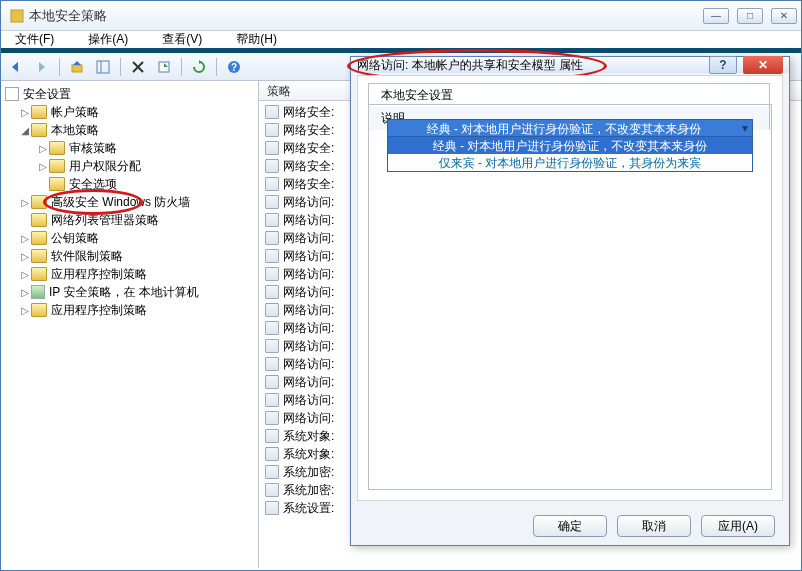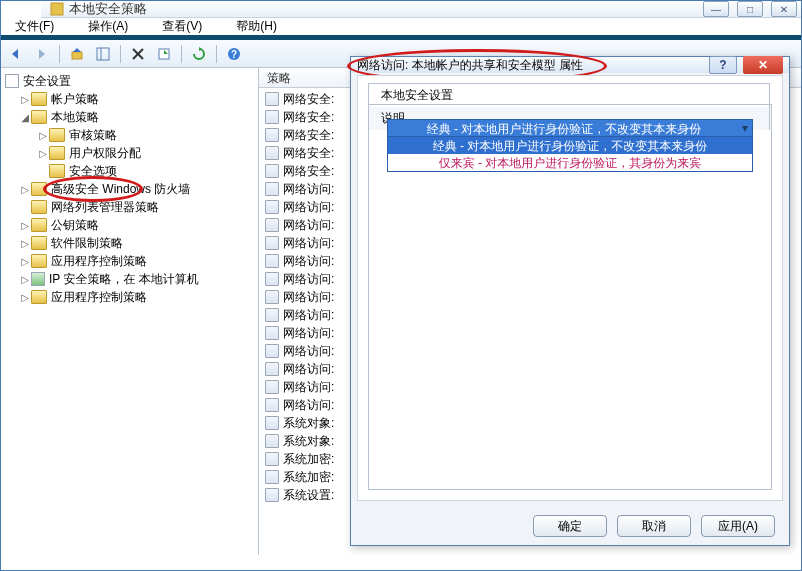--- a/index.html
+++ b/index.html
@@ -1,17 +1,17 @@
 <!DOCTYPE html>
 <html><head>
 <meta charset="utf-8">
 <style>
 * { box-sizing: border-box; margin: 0; padding: 0; }
 body { font-family: "Microsoft YaHei", "Segoe UI", Tahoma, sans-serif; font-size: 12px; background: #fff; width: 802px; height: 571px; overflow: hidden; border: 1px solid #4a7ab3; }
-.titlebar { height: 17px; background: linear-gradient(#fdfefe,#e8f0f7); border-bottom: 1px solid #c8d3df; display: flex; align-items: center; padding: 0 4px; margin-left: 40px; }
+.titlebar { height: 30px; background: linear-gradient(#fdfefe,#e8f0f7); border-bottom: 1px solid #c8d3df; display: flex; align-items: center; padding: 0 4px; }
 .titlebar .icon { width: 16px; height: 16px; margin: 0 4px; }
 .titlebar .title { flex: 1; color: #333; font-size: 13px; }
 .win-btns { display: flex; gap: 8px; }
 .win-btn { width: 26px; height: 16px; border: 1px solid #8ca3bc; border-radius: 2px; background: linear-gradient(#fff,#d7e4f2); display: flex; align-items: center; justify-content: center; font-size: 10px; color: #425a75; cursor: pointer; }
 .menubar { height: 22px; display: flex; align-items: center; padding: 0 6px; gap: 18px; border-bottom: 5px solid #0c4a6e; }
 .menubar span { padding: 2px 8px; cursor: pointer; }
 .toolbar { height: 28px; background: linear-gradient(#f7fbff,#e4edf7); border-bottom: 1px solid #b9c6d6; display: flex; align-items: center; padding: 0 4px; gap: 4px; }
 .tb-btn { width: 22px; height: 22px; display: flex; align-items: center; justify-content: center; border-radius: 2px; cursor: pointer; }
 .tb-sep { width: 1px; height: 18px; background: #b0bccb; margin: 0 2px; }
 .workspace { display: flex; height: calc(100% - 30px - 22px - 28px - 2px); }
@@ -42,21 +42,21 @@
 .tab-content { border: 1px solid #b6c1d0; height: calc(100% - 22px); padding: 14px 12px; position: relative; }
 .policy-desc { display: flex; align-items: center; gap: 10px; margin-bottom: 40px; }
 .server-icon { width: 32px; height: 32px; background: linear-gradient(#e9eef4,#c6d1df); border: 1px solid #98a7ba; border-radius: 2px; position: relative; }
 .server-icon::after { content: ""; position: absolute; right: -2px; bottom: -2px; width: 12px; height: 12px; background: #fff; border: 1px solid #98a7ba; border-radius: 1px; }
 .dropdown { margin: 0 6px; text-align: center; }
 .dd-display { height: 18px; background: #3a7dd8; color: #fff; border: 1px solid #2a5fa8; padding: 1px 18px 1px 6px; position: relative; cursor: pointer; white-space: nowrap; overflow: hidden; text-overflow: ellipsis; }
 .dd-display::after { content: "▾"; position: absolute; right: 4px; top: 1px; color: #1e3d66; }
 .dd-list { border: 1px solid #2a5fa8; border-top: none; }
 .dd-opt { height: 17px; padding: 1px 6px; white-space: nowrap; overflow: hidden; text-overflow: ellipsis; cursor: pointer; }
 .dd-opt.sel { background: #2e6fcf; color: #fff; }
-.dd-opt.alt { background: #fff; color: #be185d; }
+.dd-opt.alt { background: #fff; color: #0369a1; }
 .dlg-footer { display: flex; justify-content: flex-end; gap: 10px; padding: 8px 14px; }
 .btn { width: 74px; height: 22px; border: 1px solid #8b9db4; background: linear-gradient(#fefefe,#e3e9f1); border-radius: 4px; cursor: pointer; display: flex; align-items: center; justify-content: center; }
 .tree-rel { position: relative; }
 </style>
 </head>
 <body>
 
 <div class="titlebar">
   <span class="icon">
     <svg width="16" height="16">

